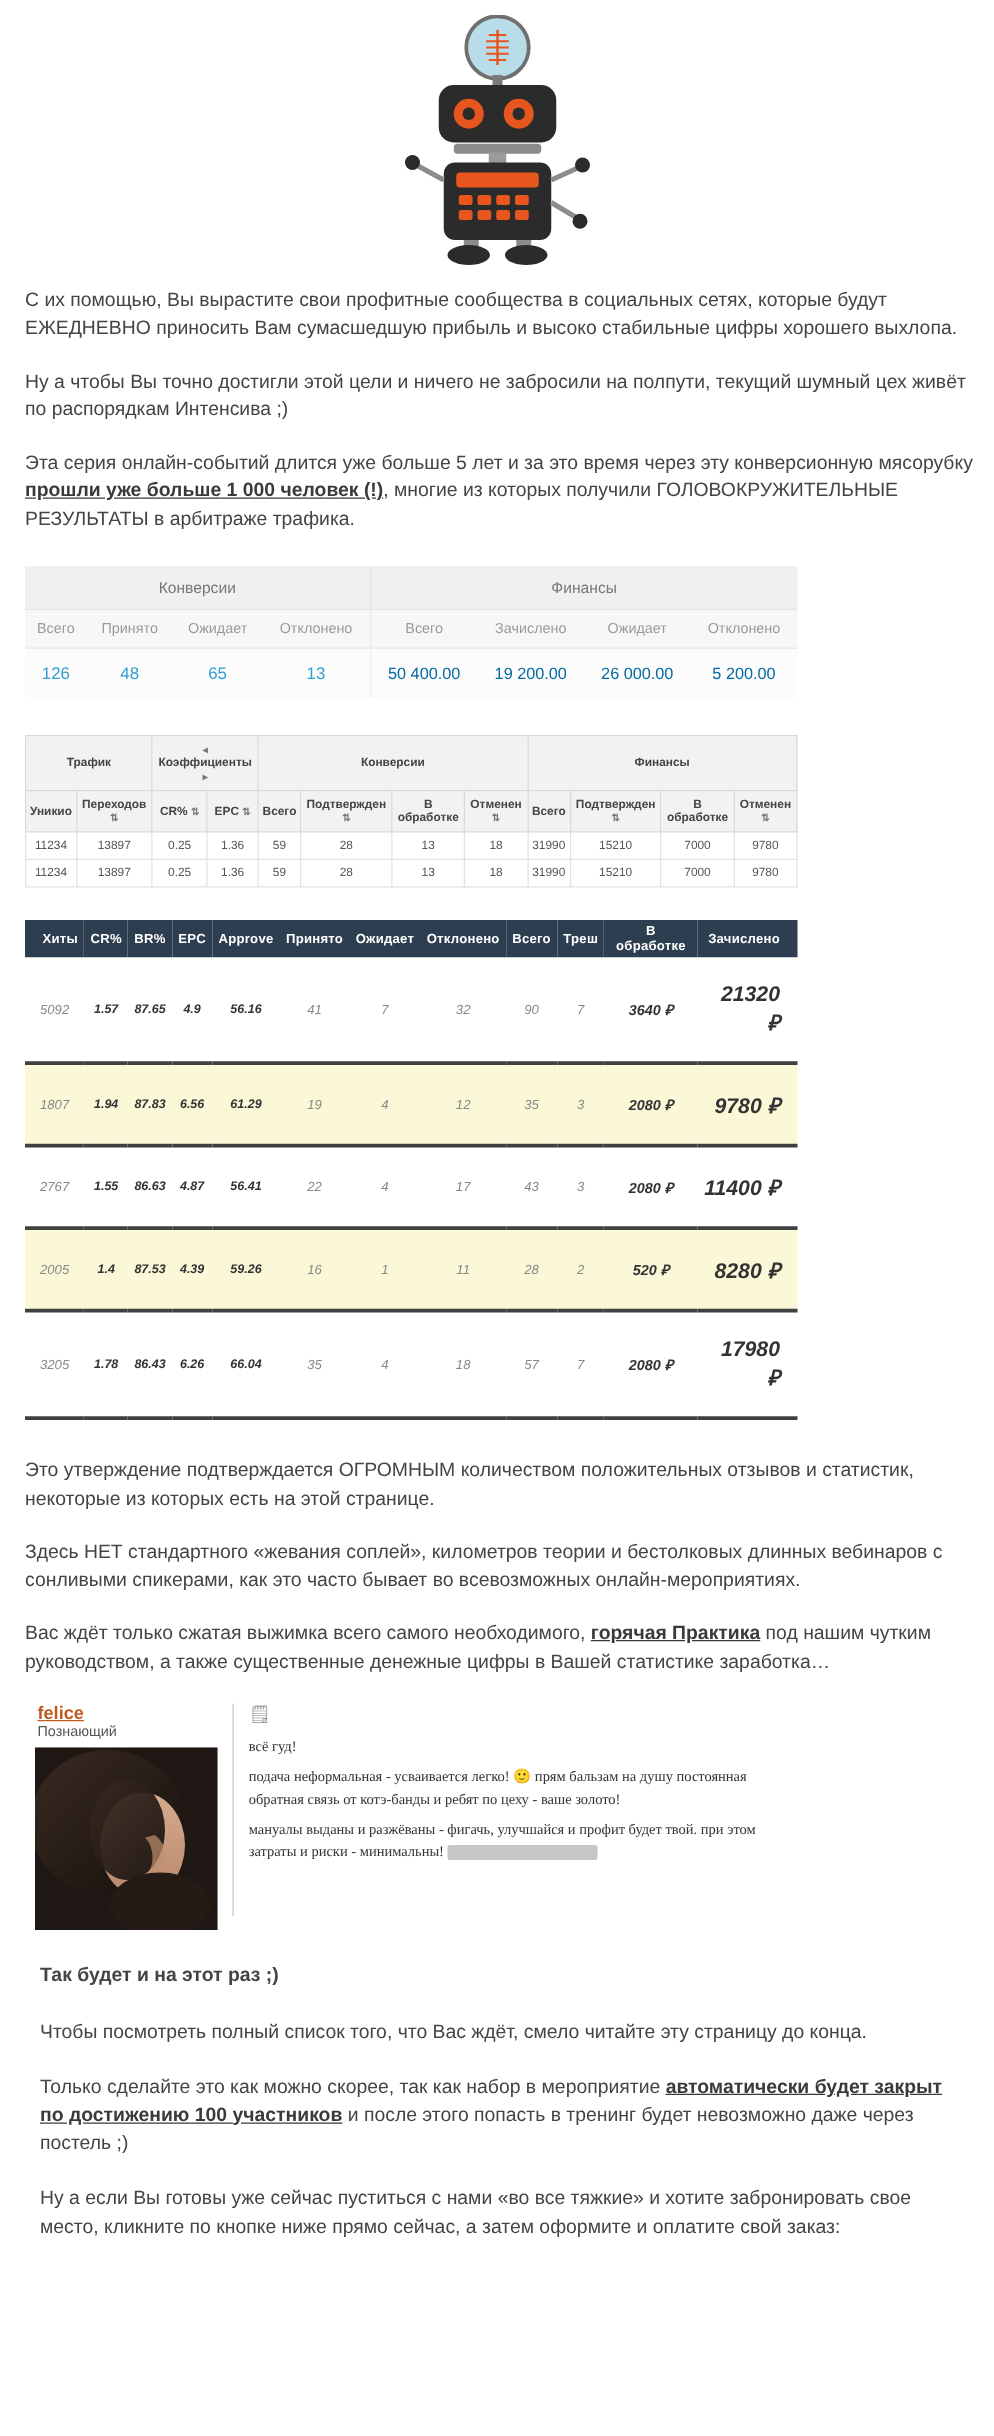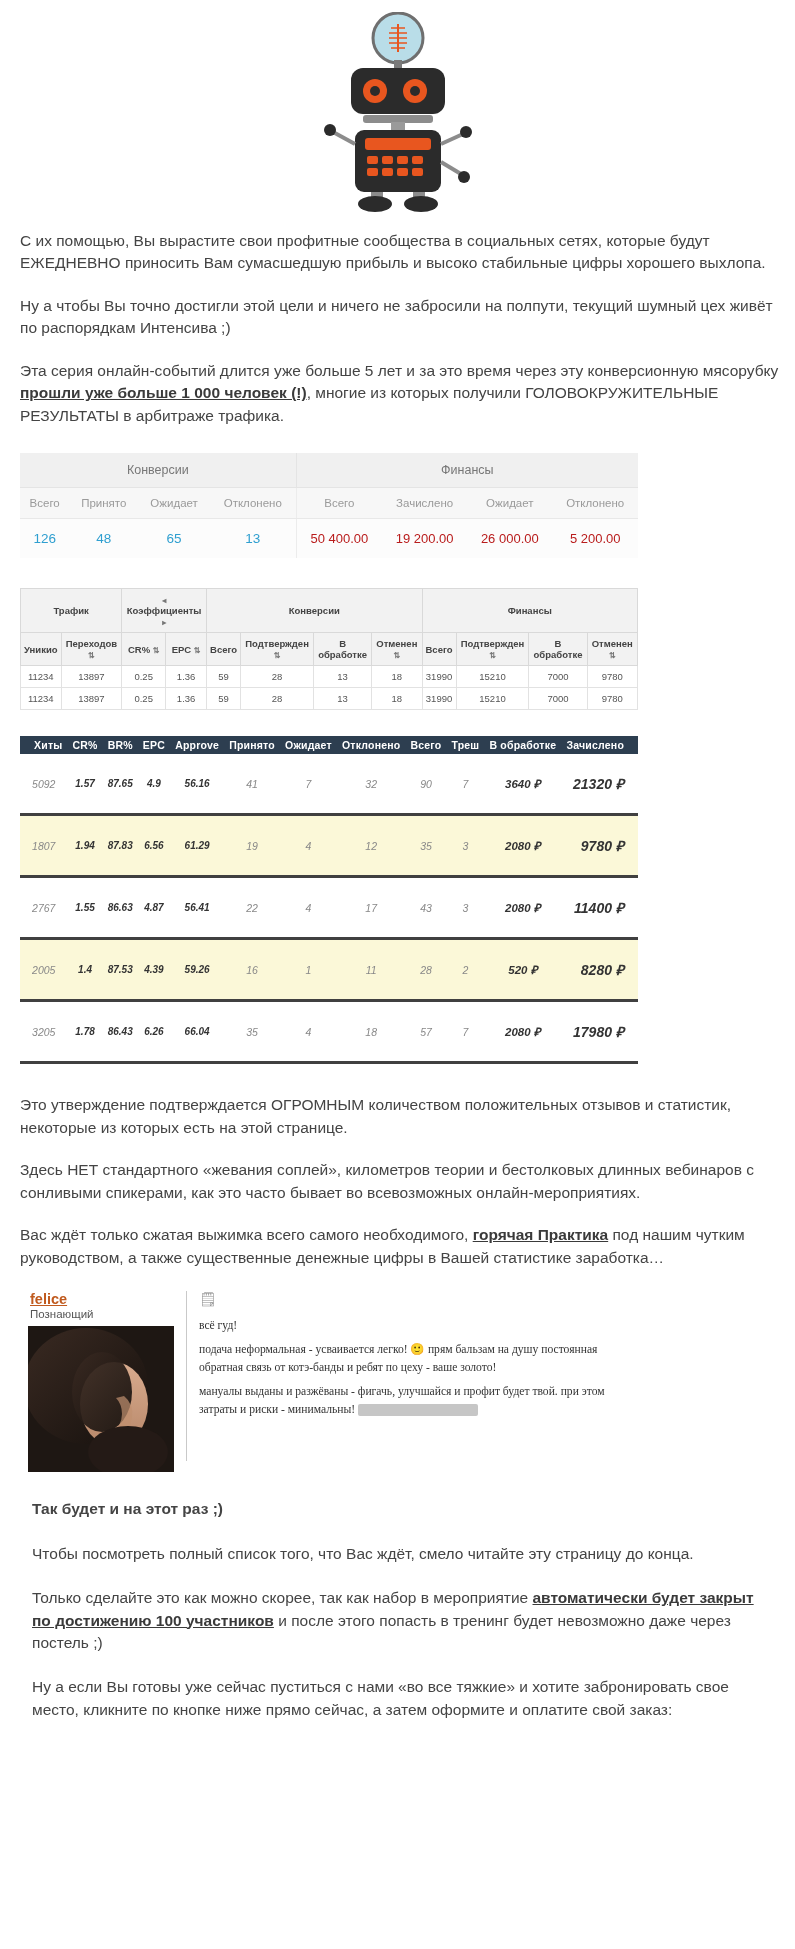--- a/index.html
+++ b/index.html
@@ -65,21 +65,21 @@
   .tbl1 .subrow th {
     background: #f7f7f7;
     color: #9a9a9a;
     font-size: 11.5px;
     padding: 9px 4px;
     border-bottom: 1px solid #e8e8e8;
   }
   .tbl1 .datarow td {
     background: #fcfcfc;
     font-size: 13px;
-    color: #b91c1c;
+    color: #0369a1;
     padding: 12px 4px;
   }
   .tbl1 .datarow td.blue { color: #2f9fd0; font-size: 13.5px; }
   .tbl1 .sep { border-left: 1px solid #ececec; }
   
   .tbl2 {
     width: 618px;
     margin: 0 0 26px 20px;
     border-collapse: collapse;
     font-size: 9.5px;
@@ -127,21 +127,21 @@
     padding: 20px 5px;
     text-align: center;
     border-bottom: 3px solid #404040;
     font-size: 11px;
     color: #666666;
     font-style: italic;
   }
   .tbl3 tbody tr.alt td { background: #fbf8d8; }
   .tbl3 tbody tr.white td { background: #ffffff; }
   .tbl3 td.bold { font-weight: bold; color: #333333; font-size: 10px; }
-  .tbl3 td.money { font-weight: bold; color: #333333; font-size: 14px; text-align: right; padding-right: 14px;}
+  .tbl3 td.money { font-weight: bold; color: #333333; font-size: 17px; text-align: right; padding-right: 14px;}
   .tbl3 td.inproc { font-weight: bold; color: #333333; font-size: 11.5px; text-align: center;}
   .tbl3 td.small { color: #888888; font-size: 10.5px;}
   
   .review {
     margin: 22px 0 26px 28px;
     width: 590px;
     display: flex;
     align-items: flex-start;
   }
   .review-left {

